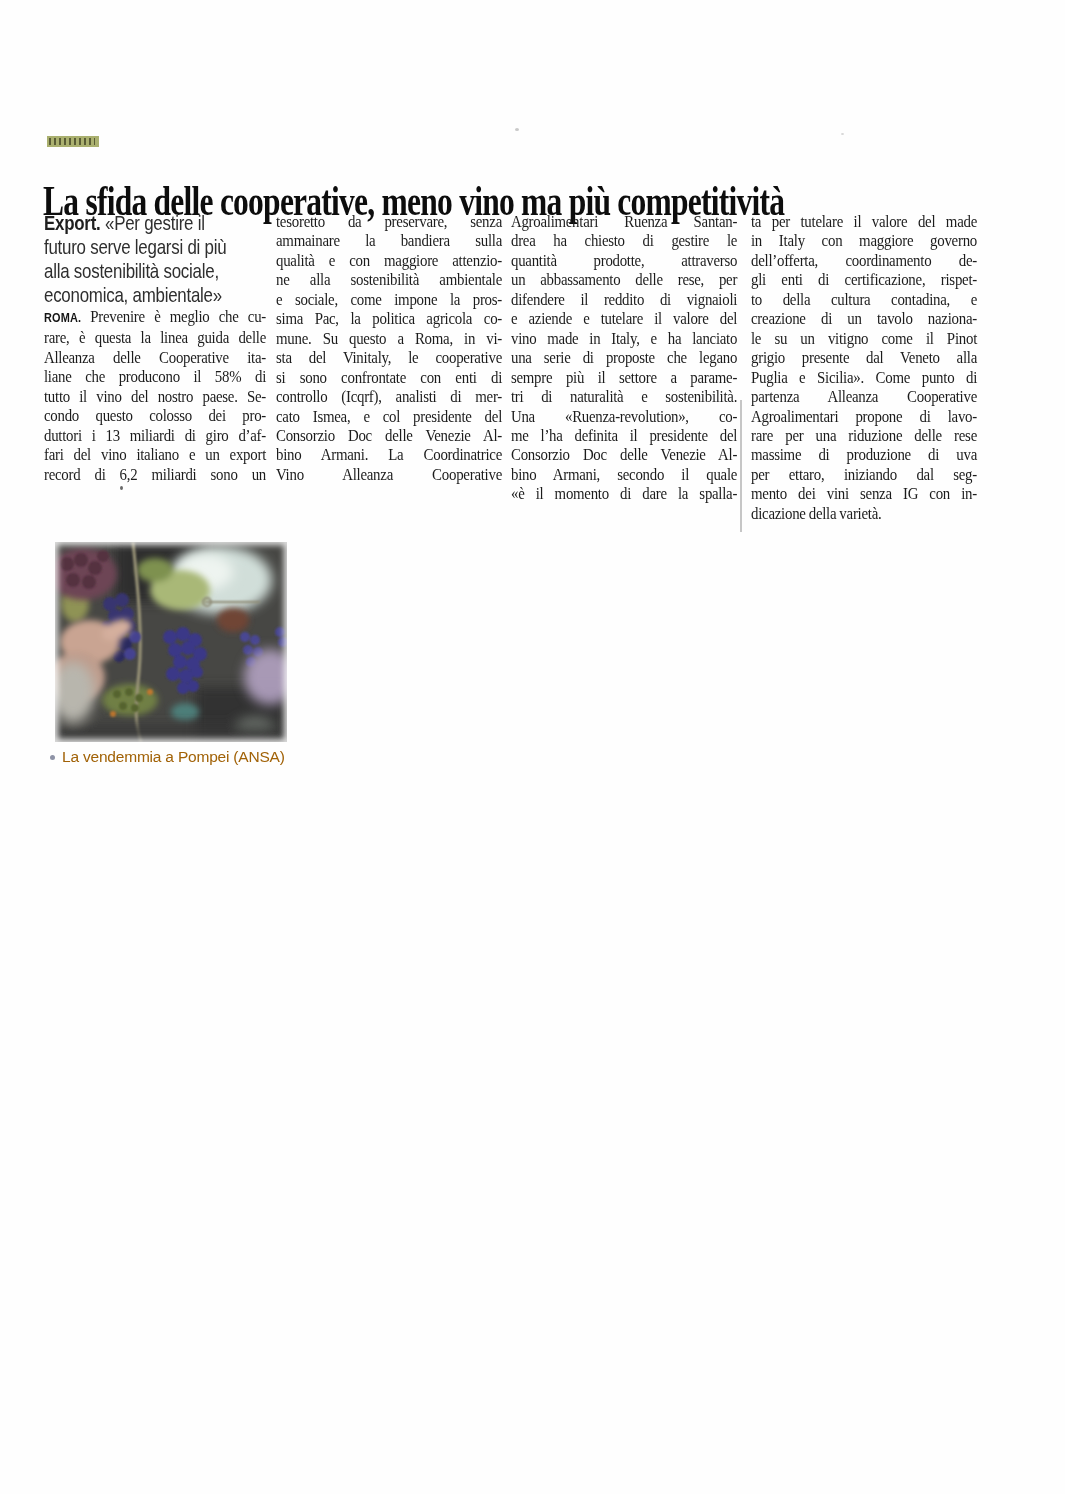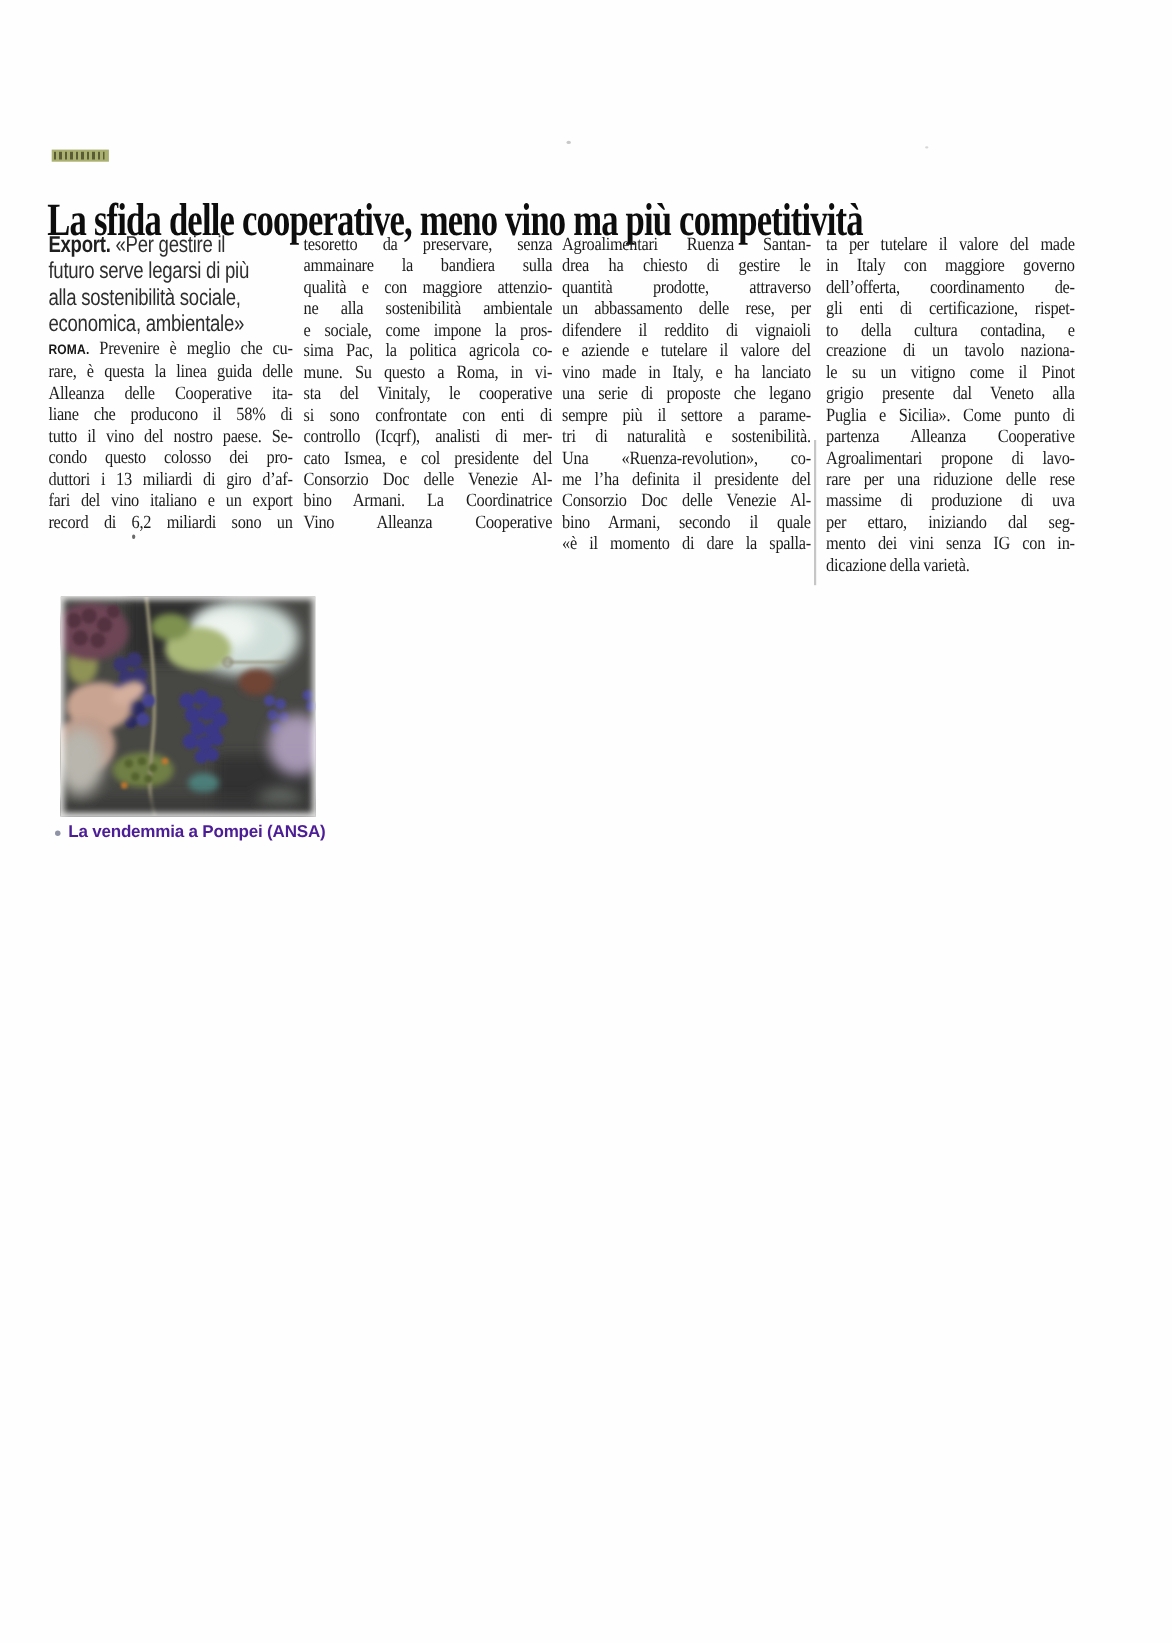--- a/index.html
+++ b/index.html
@@ -65,22 +65,22 @@
   .photo svg{display:block;}
   .photo::after{
     content:"";position:absolute;inset:0;
     box-shadow:inset 0 0 6px 3px rgba(255,255,255,.85);
     pointer-events:none;
   }
   
   .caption{
     position:absolute;left:50px;top:748px;
     display:flex;align-items:center;gap:7px;
-    font-family:"Liberation Sans", sans-serif;font-weight:bold;
-    font-size:15.5px;letter-spacing:-0.2px;color:#4c1d95;
+    font-family:"Liberation Sans", sans-serif;font-weight:normal;
+    font-size:15.5px;letter-spacing:-0.2px;color:#a16207;
   }
   .caption .bullet{
     width:5px;height:5px;border-radius:50%;background:#8e93a6;flex:0 0 auto;
   }
   
   .speck{position:absolute;border-radius:50%;}
   .speck-a{left:515px;top:128px;width:4px;height:3px;background:#c9c9c9;}
   .speck-b{left:841px;top:133px;width:3px;height:2px;background:#d7d7d7;}
   .speck-c{left:120px;top:486px;width:3px;height:4px;background:#6a6a6a;}
 </style>

